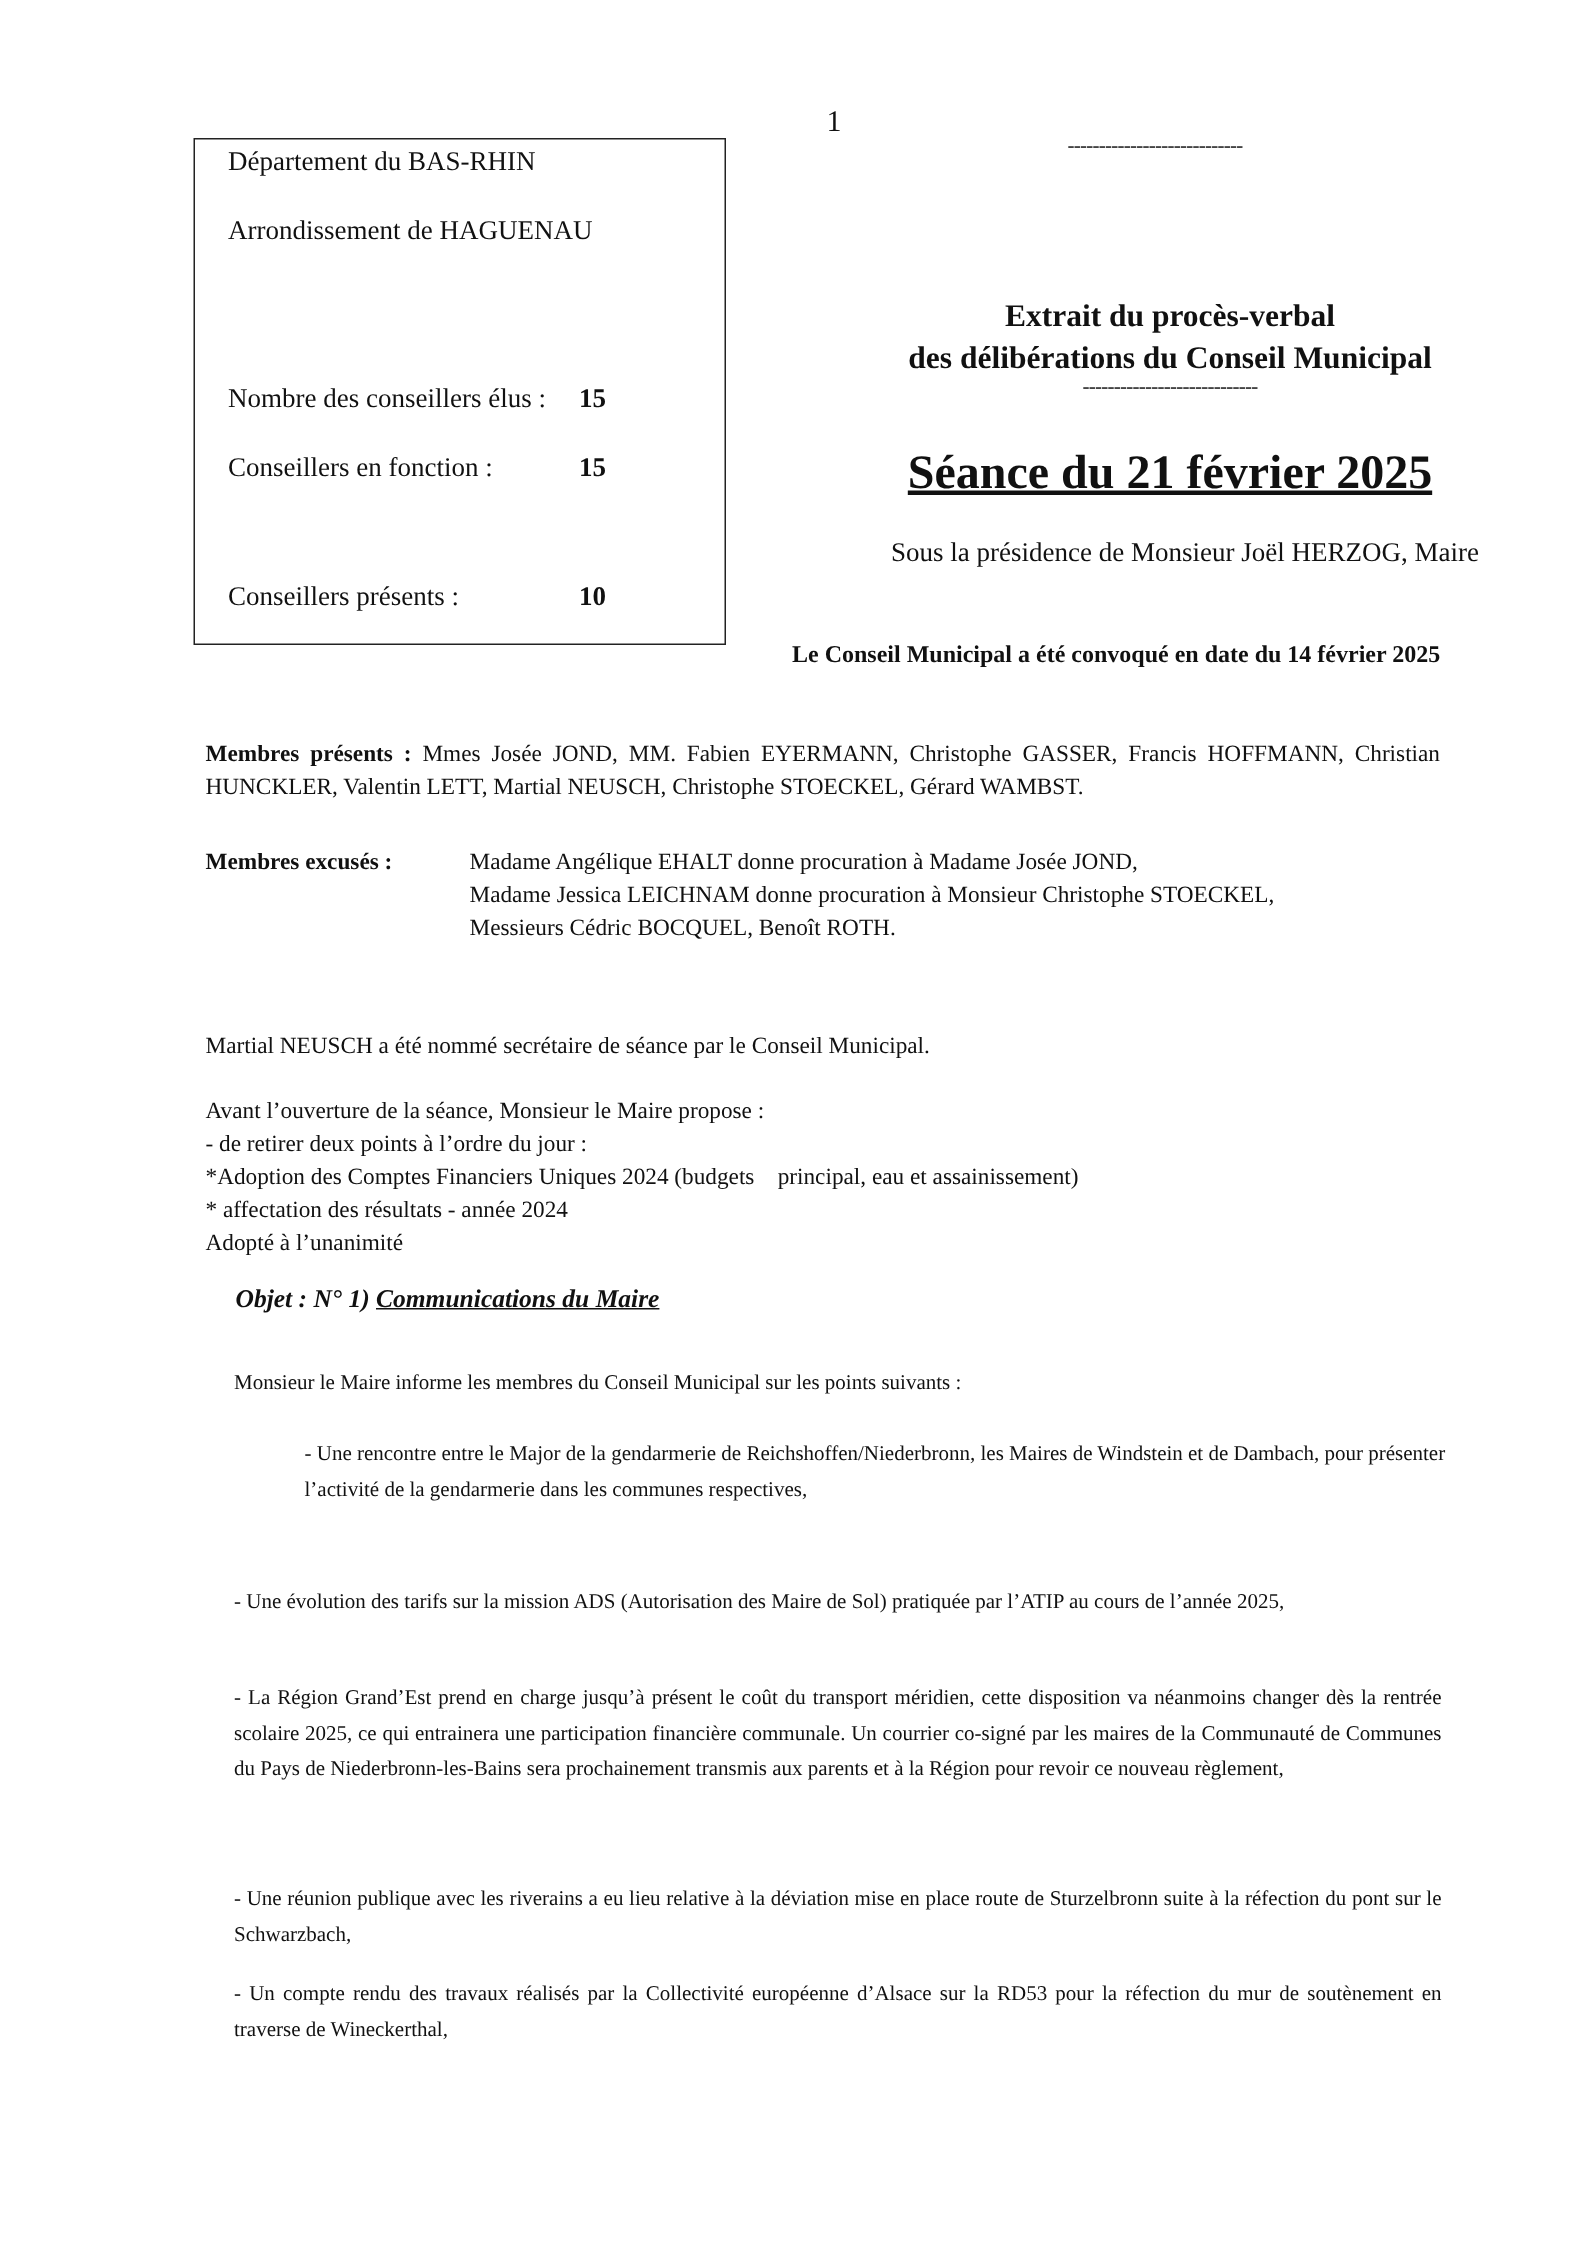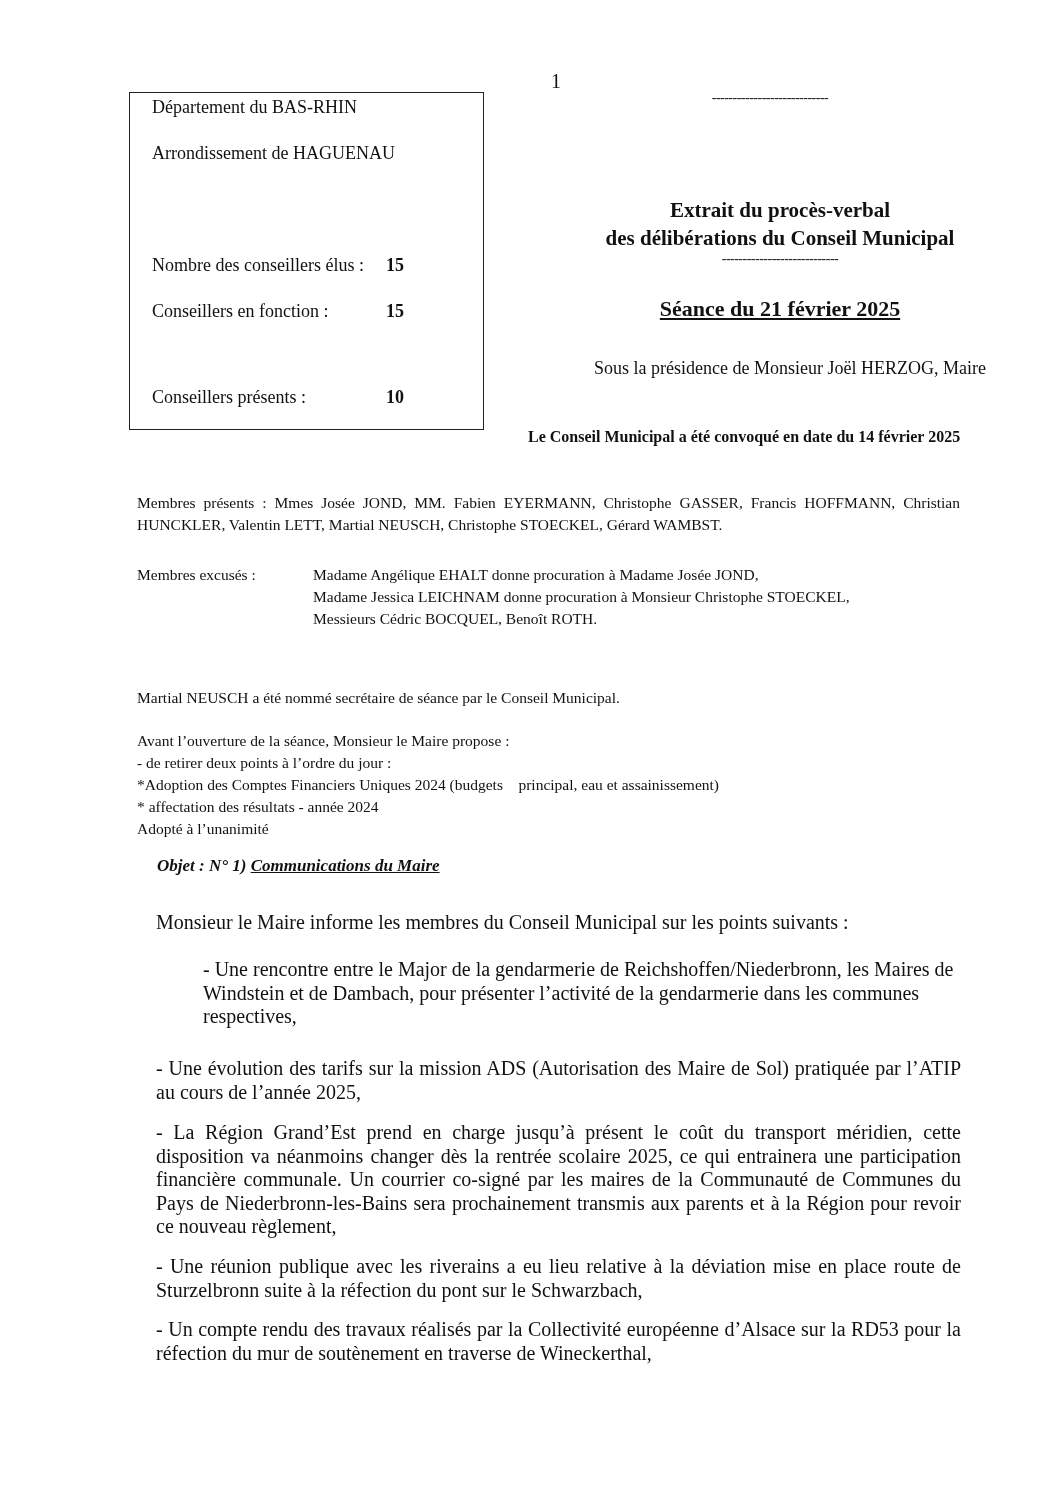--- a/index.html
+++ b/index.html
@@ -11,30 +11,30 @@
   .page-number { left: 551px; top: 70px; font-size: 20px; }
   .info-box {
     left: 129px; top: 92px; width: 355px; height: 338px;
     border: 1.5px solid #222; box-sizing: border-box;
   }
   .box-line { position: absolute; left: 6px; font-size: 18px; white-space: nowrap; margin-left: 16px; }
   .box-val { position: absolute; font-weight: bold; font-size: 18px; }
   .commune { top: 90px; font-size: 18px; letter-spacing: 0.3px; left: 530px; width: 480px; }
   .dashes { font-size: 14px; letter-spacing: -0.5px; color: #222; }
   .extrait { top: 196px; font-size: 21px; font-weight: bold; line-height: 28px; left: 520px; width: 520px; }
-  .seance { top: 296px; font-size: 22px; font-weight: bold; text-decoration: underline; left: 520px; width: 520px; }
+  .seance { top: 296px; font-size: 32px; font-weight: bold; text-decoration: underline; left: 520px; width: 520px; }
   .presidence { top: 358px; font-size: 18px; left: 520px; width: 540px; }
   .convoque { top: 428px; left: 528px; font-size: 16px; font-weight: bold; }
   .para { left: 137px; width: 823px; font-size: 15.5px; line-height: 22px; }
   .justify { text-align: justify; }
-  .bold { font-weight: normal; }
+  .bold { font-weight: bold; }
   .excuses-list { position: absolute; left: 295px; }
   .objet { left: 157px; top: 856px; font-size: 17px; font-weight: bold; font-style: italic; }
   .objet u { text-decoration: underline; }
-  .body-text { left: 156px; width: 805px; font-size: 20px; line-height: 23.5px; }
+  .body-text { left: 156px; width: 805px; font-size: 14px; line-height: 23.5px; }
 </style>
 </head>
 <body>
 
 <div class="abs page-number">1</div>
 
 <div class="abs info-box">
   <div class="box-line" style="top:4px;">Département du BAS-RHIN</div>
   <div class="box-line" style="top:50px;">Arrondissement de HAGUENAU</div>
   <div class="box-line" style="top:162px;">Nombre des conseillers élus :</div>

